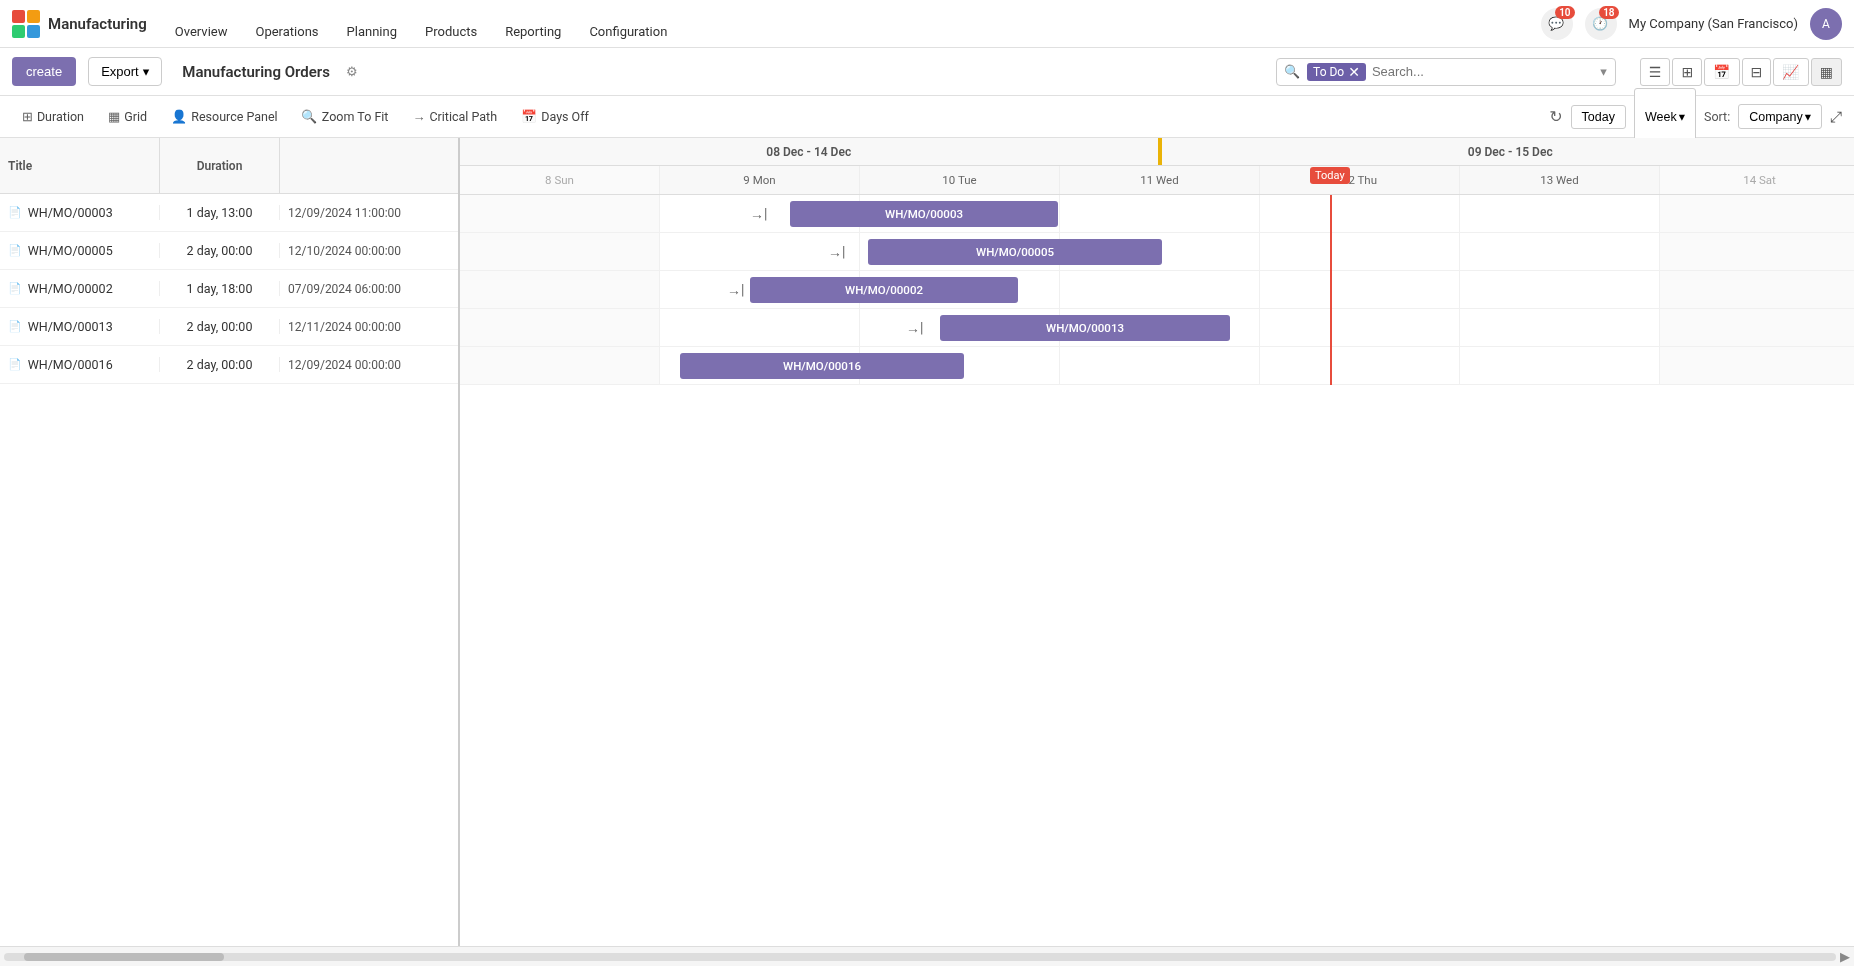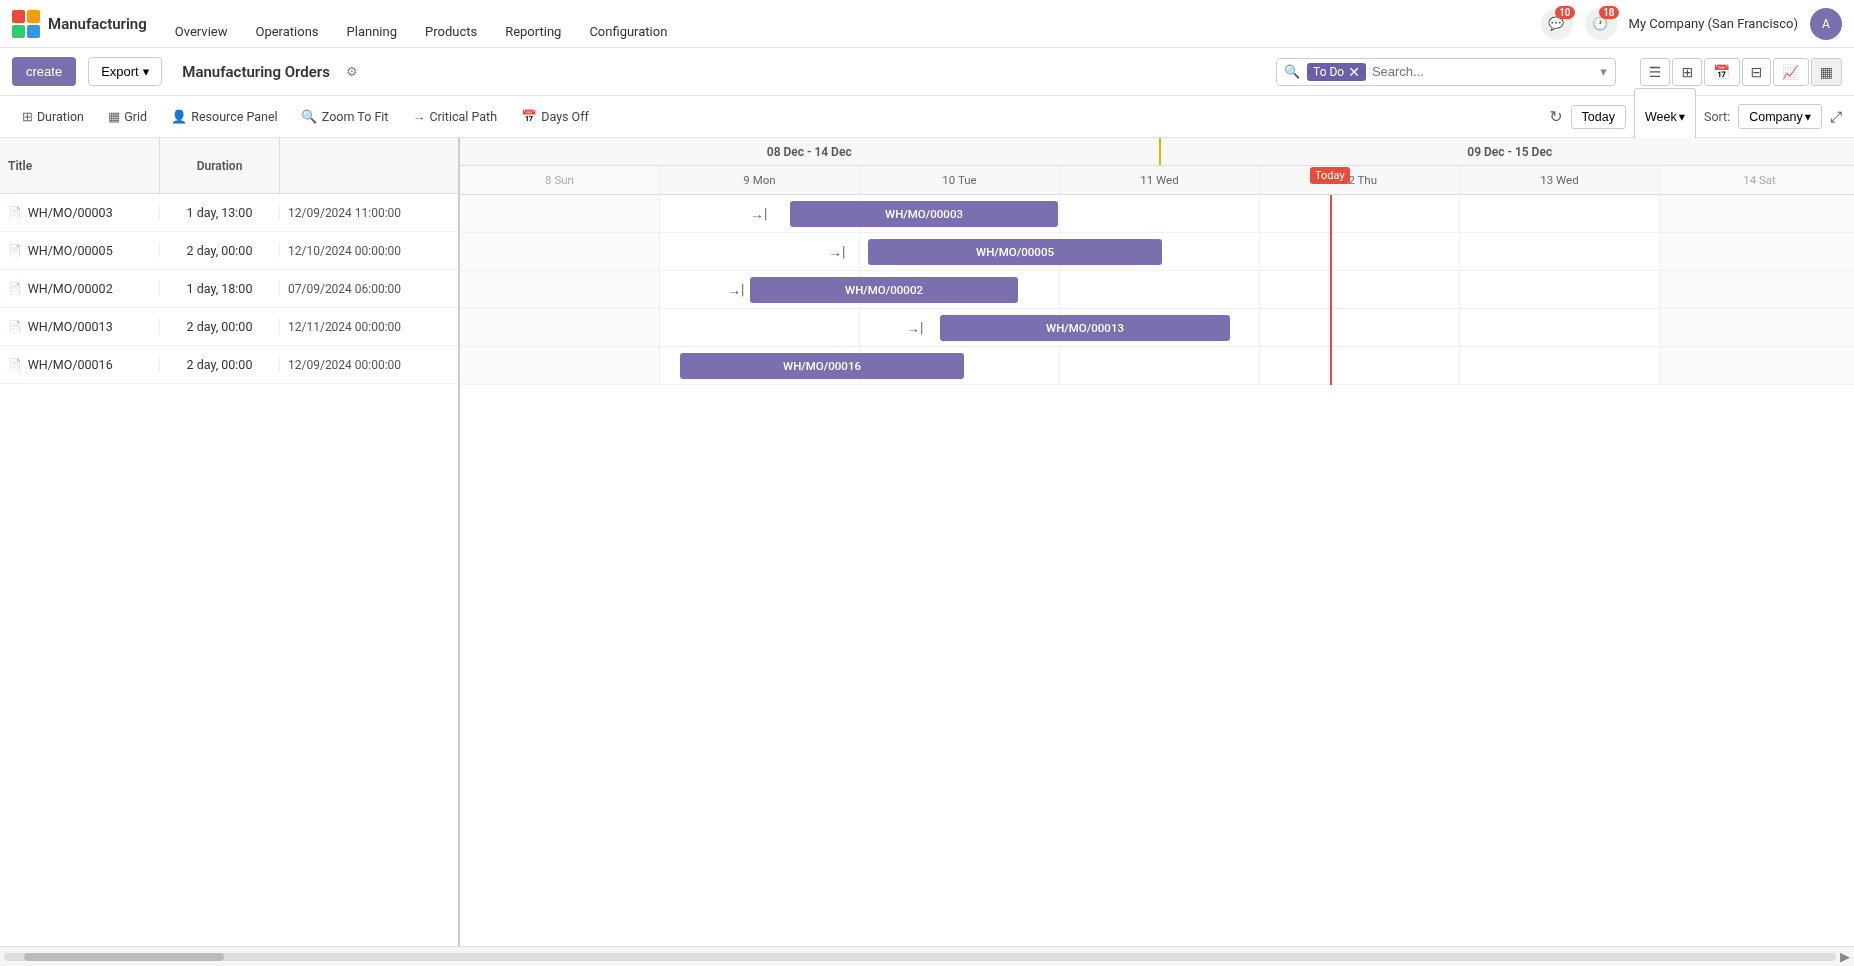--- a/index.html
+++ b/index.html
@@ -339,21 +339,21 @@
     <div class="cell cell-starttime">12/09/2024 00:00:00</div>
   </div>
       </div>
   </div>
 
   <div class="gantt-chart">
     <div class="gantt-chart-inner">
 
       <div class="date-headers">
         <div class="date-range-row">
-          <div class="date-range-cell" style="border-right:2px solid #eab308;">
+          <div class="date-range-cell" style="border-right:4px solid #eab308;">
             <span>08 Dec - 14 Dec</span>
           </div>
           <div class="date-range-cell">
             <span>09 Dec - 15 Dec</span>
           </div>
         </div>
         <div class="day-row" id="day-header-row">
             <div class="day-cell weekend">8 Sun</div>
             <div class="day-cell">9 Mon</div>
             <div class="day-cell">10 Tue</div>

